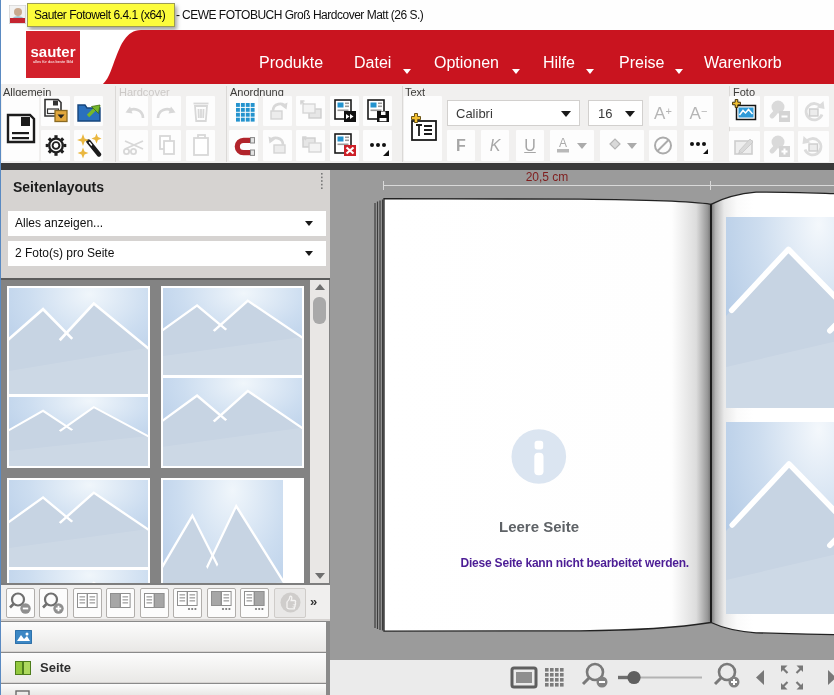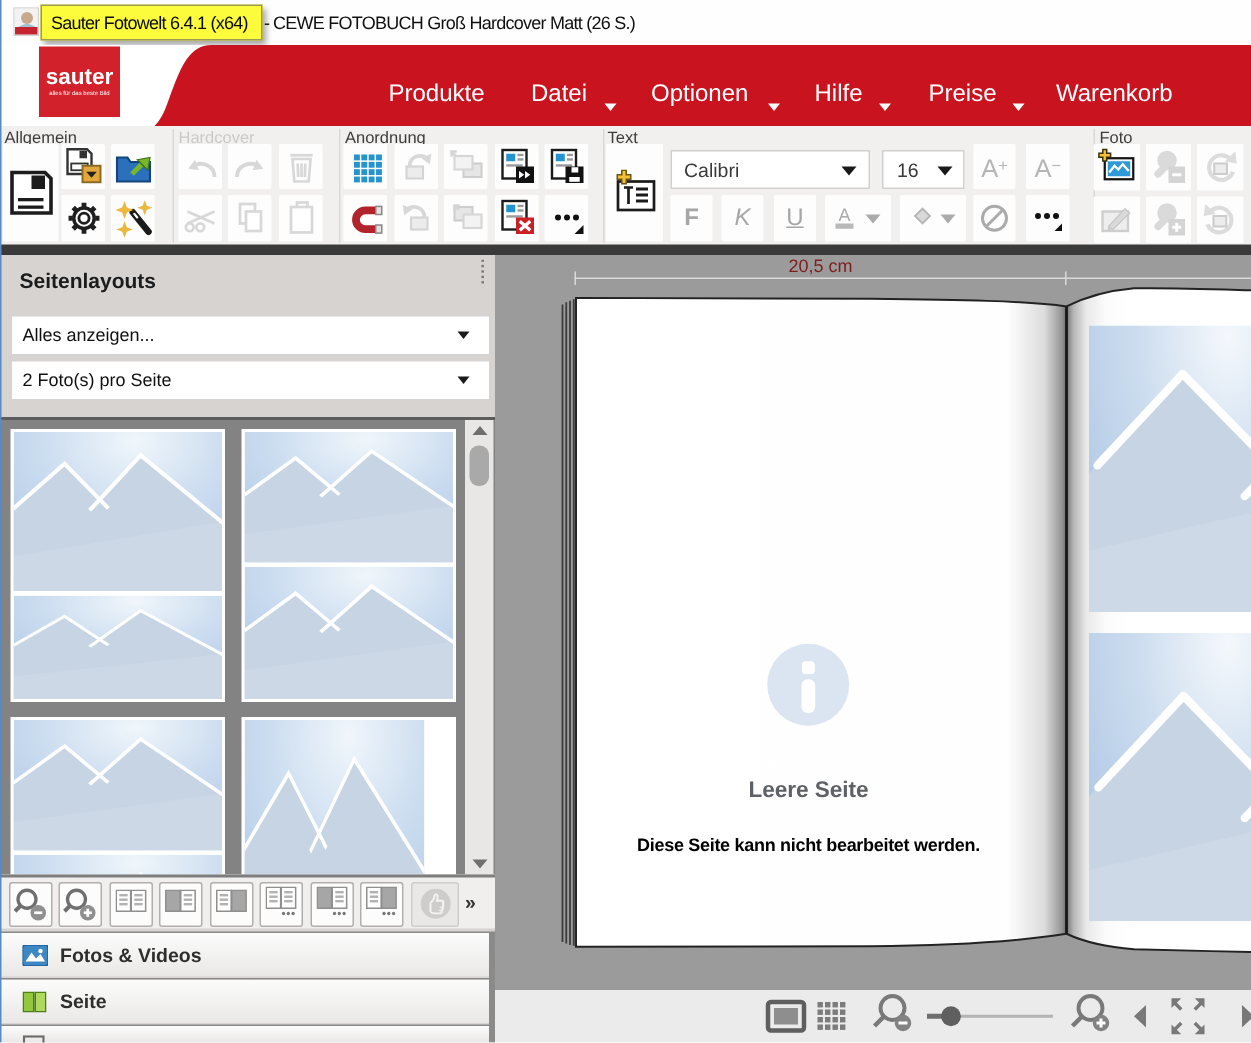--- a/index.html
+++ b/index.html
@@ -575,21 +575,20 @@
     </svg>
     <div class="abs" style="left:310px;top:9px;font-size:13px;font-weight:bold;color:#333">»</div>
   </div>
   <div class="abs" style="left:326px;top:451px;width:4px;height:74px;background:#8a8a8a"></div>
   <div class="abs acc" style="top:451px">
     <svg class="abs" style="left:15px;top:8px" width="17" height="14">
       <rect x="0" y="0" width="17" height="14" rx="2" fill="#3c87c4" stroke="#1c5d96" stroke-width="1"></rect>
       <path d="M2,11 L6,5 L9,9 L12,6 L15,11 Z" fill="#fff"></path>
       <circle cx="12" cy="4" r="1.5" fill="#fff"></circle>
     </svg>
-    <div class="txt">Fotos &amp; Videos</div>
   </div>
   <div class="abs acc" style="top:482px">
     <svg class="abs" style="left:15px;top:8px" width="16" height="14">
       <rect x="0.5" y="0.5" width="7" height="13" fill="#93c83e" stroke="#4e7d1c"></rect>
       <rect x="8.5" y="0.5" width="7" height="13" fill="#aed95e" stroke="#4e7d1c"></rect>
     </svg>
     <div class="txt">Seite</div>
   </div>
   <div class="abs acc" style="top:513px;height:12px">
     <svg class="abs" style="left:15px;top:6px" width="16" height="6">
@@ -641,21 +640,21 @@
         <polyline points="402.2,355 459,293.9 514,350.5" fill="none" stroke="#fff" stroke-width="5.5" stroke-linecap="round" stroke-linejoin="round"></polyline>
         <polyline points="499.8,375.4 514,361" fill="none" stroke="#fff" stroke-width="5.5" stroke-linecap="round"></polyline>
       </g>
     </g>
 
     <circle cx="208.8" cy="286.5" r="27.3" fill="#dbe5f1"></circle>
     <rect x="204.6" y="270.8" width="8.6" height="8.6" rx="2.6" fill="#fff"></rect>
     <rect x="204.3" y="282.8" width="9.2" height="22.5" rx="4" fill="#fff"></rect>
   </svg>
   <div class="abs" style="left:109px;top:348px;width:200px;text-align:center;font-size:15px;font-weight:bold;color:#5e6266">Leere Seite</div>
-  <div class="abs" style="left:59px;top:386px;width:300px;text-align:center;font-size:12px;letter-spacing:-0.2px;font-weight:bold;color:#000000">Diese Seite kann nicht bearbeitet werden.</div>
+  <div class="abs" style="left:59px;top:386px;width:300px;text-align:right;font-size:12px;letter-spacing:-0.2px;font-weight:bold;color:#4c1d95">Diese Seite kann nicht bearbeitet werden.</div>
 </div>
 <div class="abs" id="bottombar">
   <svg class="abs" style="left:0;top:0" width="504" height="35">
     <g>
       <rect x="182" y="8" width="24" height="19" rx="2" fill="none" stroke="#5f5f5f" stroke-width="3"></rect>
       <rect x="186" y="12" width="16" height="11" fill="#8e8e8e"></rect>
     </g>
     <g fill="#7c7c7c">
       <rect x="215" y="8" width="3.6" height="3.6"></rect>
         <rect x="220" y="8" width="3.6" height="3.6"></rect>

